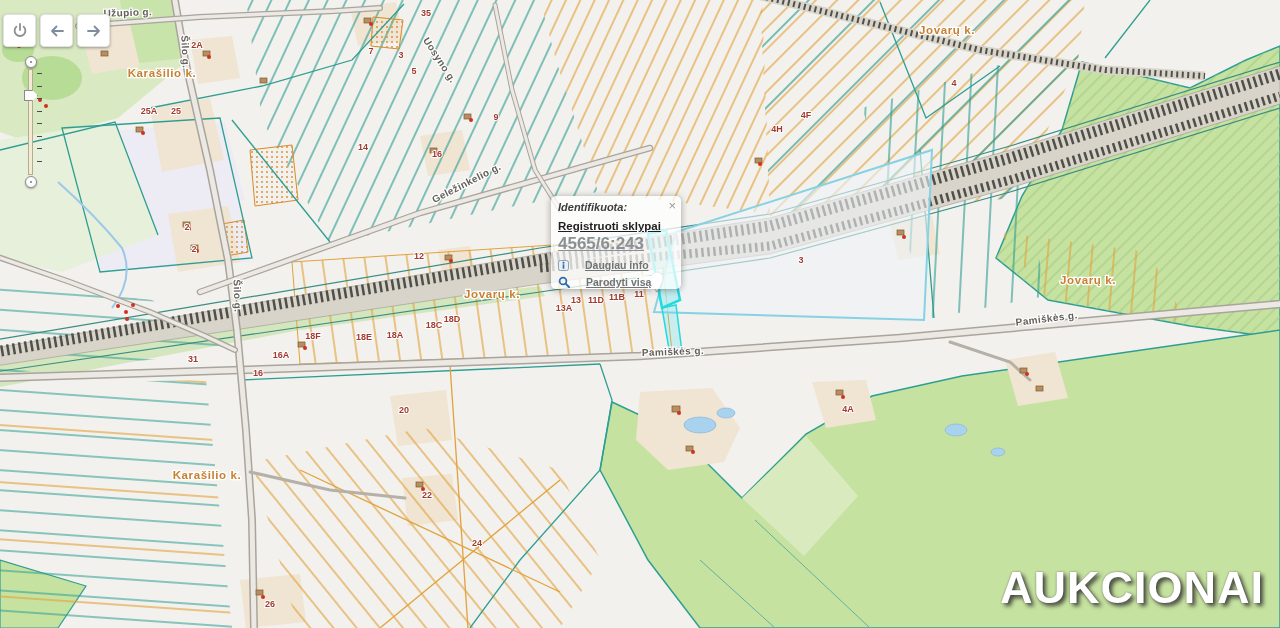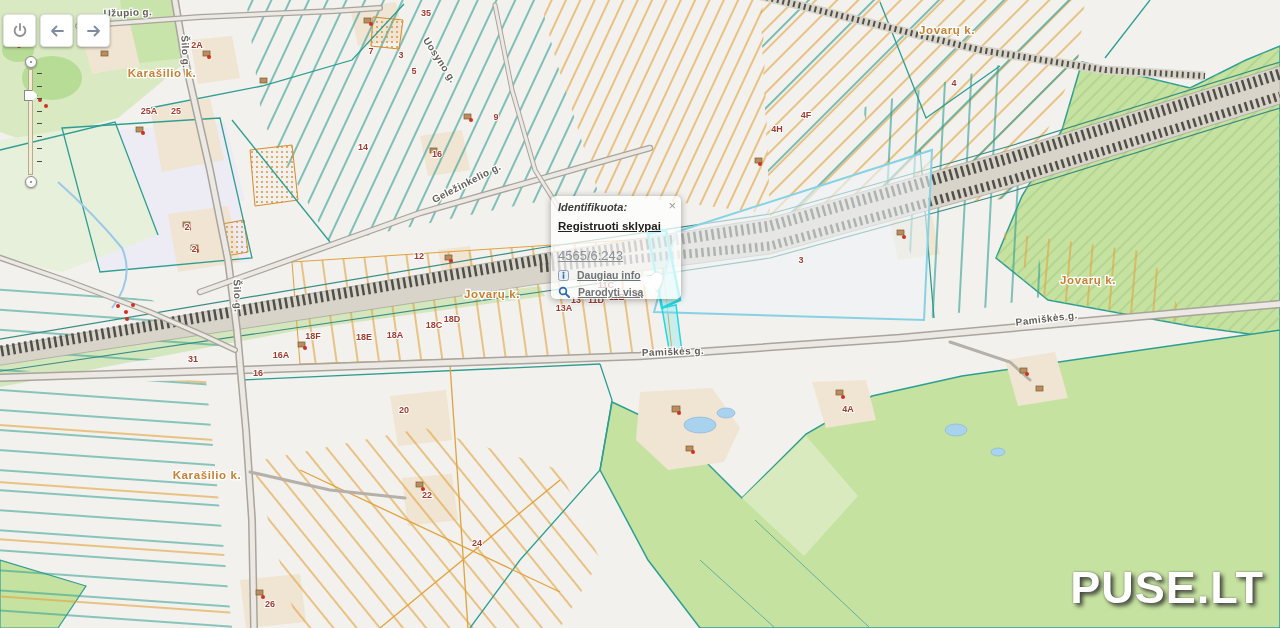--- a/index.html
+++ b/index.html
@@ -31,23 +31,23 @@
   .zs-handle{position:absolute;left:1px;top:34px;width:14px;height:11px;background:#fcfcfc;border:1px solid #8a8a8a;
     box-sizing:border-box;clip-path:polygon(0 0,58% 0,100% 50%,58% 100%,0 100%);box-shadow:0 1px 2px rgba(0,0,0,.3);}
 
   
   .popup{position:absolute;left:551px;top:196px;width:116px;background:rgba(255,255,255,.74);
     border-radius:5px;box-shadow:0 1px 7px rgba(0,0,0,.35);padding:5px 7px 1px 7px;z-index:5;}
   .popup-head{display:flex;justify-content:space-between;align-items:flex-start;}
   .popup-title{font-style:italic;font-weight:bold;font-size:11px;color:#3c3c3c;}
   .popup-close{color:#9a9a9a;font-size:13px;line-height:10px;cursor:pointer;margin-right:-2px;}
   .popup-layer{font-weight:bold;font-size:11.5px;color:#1e1e1e;margin-top:7px;white-space:nowrap;text-decoration:underline;}
-  .popup-parcel{display:inline-block;font-weight:normal;font-size:13px;color:#8b9094;
-    text-decoration:underline;margin-top:16px;cursor:pointer;}
-  .popup-link-row{display:flex;align-items:center;gap:8px;margin-top:5px;}
+  .popup-parcel{display:inline-block;font-weight:bold;font-size:17px;color:#8b9094;
+    text-decoration:underline;margin-top:2px;cursor:pointer;}
+  .popup-link-row{display:flex;align-items:center;gap:16px;margin-top:5px;}
   .popup-link-row a{font-weight:bold;font-size:10.5px;color:#6f7477;text-decoration:underline;cursor:pointer;white-space:nowrap;}
   .popup-tail{position:absolute;left:630px;top:276px;z-index:4;}
 
   
   .watermark{position:absolute;right:16px;bottom:14px;text-align:right;color:#ffffff;font-weight:bold;
     font-size:45px;line-height:1.16;letter-spacing:1px;z-index:6;
     text-shadow:3px 3px 4px rgba(45,45,45,.85),0 0 2px rgba(80,80,80,.7);}
 </style>
 </head>
 <body>
@@ -374,16 +374,16 @@
         <line x1="7.6" y1="7.6" x2="11" y2="11" stroke="#2b6cb0" stroke-width="2" stroke-linecap="round"></line>
       </svg>
       <a>Parodyti visą</a>
     </div>
   </div>
   <svg class="popup-tail" width="40" height="26">
     <polygon points="4,0 30,0 24,18" fill="rgba(255,255,255,0.8)"></polygon>
   </svg>
 
   <div class="watermark">
-    <div>PUSE.LT</div>
+    <div>AUKCIONAI</div>
   </div>
 
 </div>
 
 </body></html>

